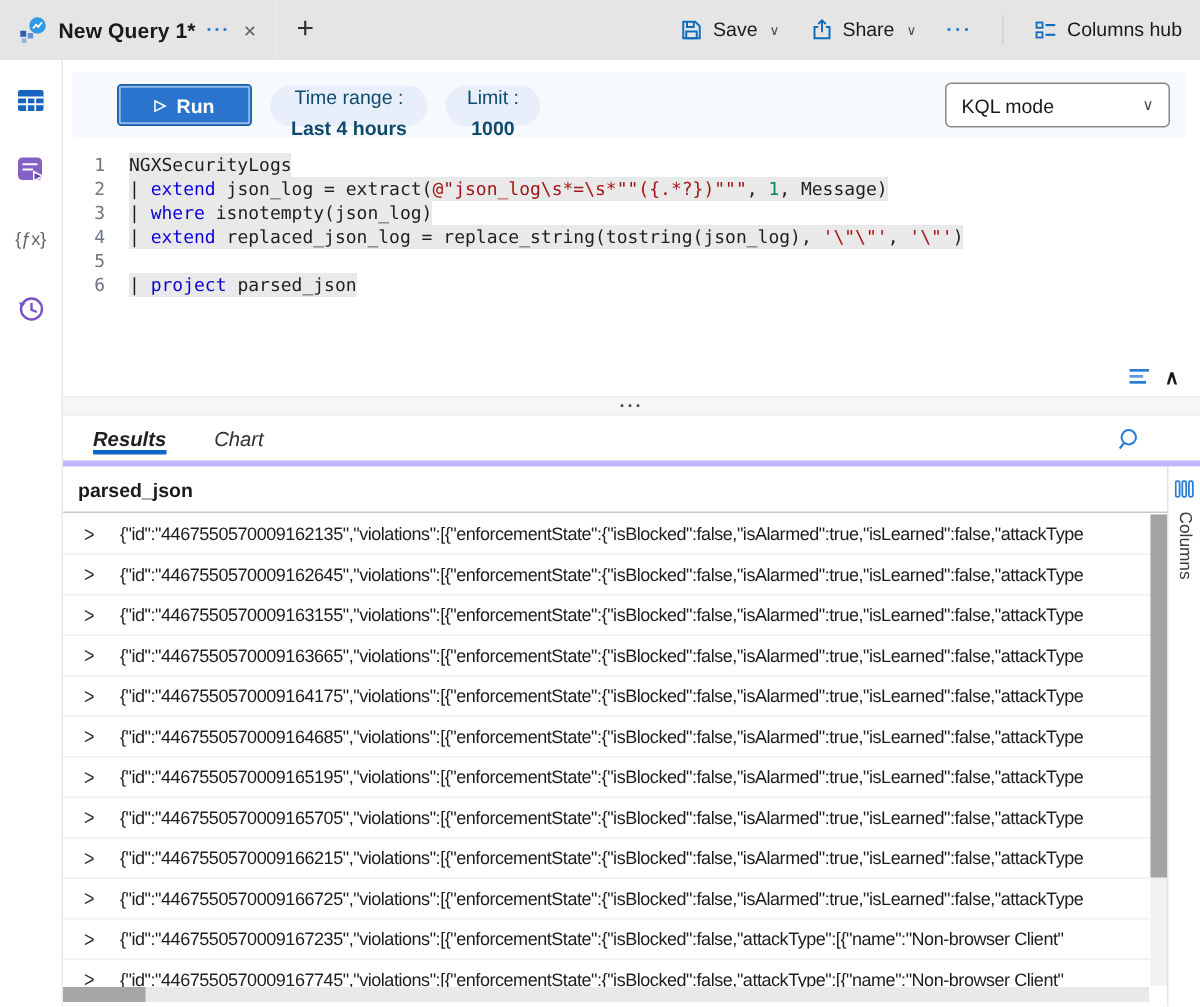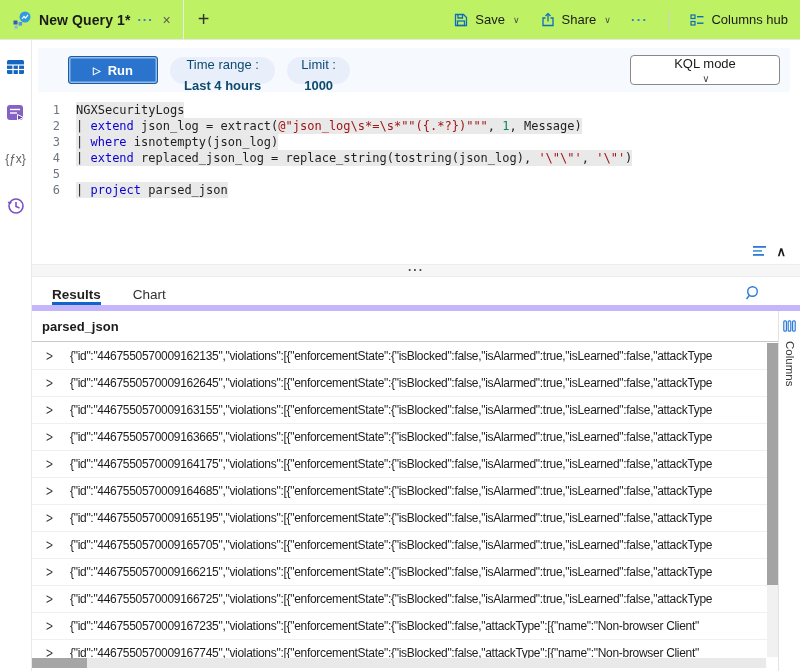--- a/index.html
+++ b/index.html
@@ -1,52 +1,52 @@
 <!DOCTYPE html>
 <html><head>
 <meta charset="utf-8">
 <style>
   * { box-sizing: border-box; margin: 0; padding: 0; }
   html,body { width:800px; height:671px; overflow:hidden; background:#fff;
     font-family:"Liberation Sans", sans-serif; color:#1b1a19; }
 
   
-  .topbar { height:40px; display:flex; align-items:stretch; border-bottom:1px solid #e6e6e6; background:#bef264; }
+  .topbar { height:40px; display:flex; align-items:stretch; border-bottom:1px solid #e6e6e6; background:#e5e5e5; }
   .tab { display:flex; align-items:center; gap:7px; padding:0 10px 0 12px; border-right:1px solid #ebebeb; }
   .tab-title { font-weight:700; font-size:14px; letter-spacing:.1px; }
   .tab-more { color:#3b78c3; font-weight:700; font-size:13px; letter-spacing:1px; cursor:pointer; }
   .tab-close { color:#5c5a58; font-size:14px; cursor:pointer; padding:0 2px; }
   .newtab { display:flex; align-items:center; font-size:20px; font-weight:300; color:#323130; padding:0 14px; cursor:pointer; }
   .topbar-right { margin-left:auto; display:flex; align-items:center; gap:20px; padding-right:12px; font-size:13px; }
   .tb-btn { display:flex; align-items:center; gap:6px; cursor:pointer; }
   .tb-chev { font-size:9px; color:#4a4947; margin-left:2px; }
   .tb-more { color:#2b7cd6; font-weight:700; letter-spacing:1.5px; font-size:13px; cursor:pointer; }
   .tb-divider { width:1px; height:20px; background:#d2d0ce; }
   .blue-ic { color:#0f6cbd; display:flex; align-items:center; }
 
   
   .app { display:flex; height:631px; }
-  .sidebar { width:32px; border-right:1px solid #e9e9e9; display:flex; flex-direction:column; align-items:center; padding-top:16px; gap:24px; }
+  .sidebar { width:42px; border-right:1px solid #e9e9e9; display:flex; flex-direction:column; align-items:center; padding-top:16px; gap:24px; }
   .side-ic { cursor:pointer; display:flex; align-items:center; justify-content:center; width:22px; height:22px; }
   .fx-txt { font-size:12px; color:#616161; white-space:nowrap; }
 
   .main { flex:1; min-width:0; display:flex; flex-direction:column; }
 
   
   .toolbar { margin:8px 10px 0 6px; height:44px; background:#f6f9fd; border-radius:2px;
     display:flex; align-items:center; gap:12px; padding:0 10px 0 30px; }
   .run-btn { display:flex; align-items:center; justify-content:center; gap:7px; width:90px; height:28px;
     background:#2a74cd; border:1px solid #1a5da8; border-radius:3px; box-shadow: inset 0 0 0 1.5px rgba(255,255,255,.5);
     color:#fff; font-size:13px; font-weight:600; cursor:pointer; }
   .run-play { font-size:10px; }
   .pill { display:flex; align-items:center; gap:6px; height:27px; padding:0 14px; border-radius:14px;
     background:#e9effa; font-size:13px; color:#0c4a6e; cursor:pointer;flex-direction:column; }
   .pill b { font-weight:700;text-align:right; }
   .mode-dd { margin-left:auto; width:150px; height:30px; background:#fff; border:1px solid #8a8886; border-radius:4px;
-    display:flex; align-items:center; justify-content:space-between; padding:0 10px; font-size:13px; cursor:pointer;flex-direction:column; }
+    display:flex; align-items:center; justify-content:space-between; padding:0 10px; font-size:13px; cursor:pointer; }
   .mode-dd .tb-chev { font-size:10px; }
 
   
   .editor { padding-top:10px; height:146px; font-family:"DejaVu Sans Mono", monospace; font-size:12px; line-height:16px; }
   .code-line { display:flex; white-space:pre; }
   .line-num { width:44px; text-align:right; padding-right:16px; color:#6e7681; flex:none; }
   .line-code { background:#e9e9e9; }
   .tok-plain { color:#1e1e1e; }
   .tok-kw { color:#0a00d2; }
   .tok-str { color:#a31515; }
@@ -55,21 +55,21 @@
 
   .editor-foot { height:26px; display:flex; align-items:center; justify-content:flex-end; gap:7px; padding-right:14px; }
   .chev-up { font-size:13px; font-weight:700; color:#1b1a19; cursor:pointer; }
 
   .splitter { height:13px; background:#f6f6f6; border-top:1px solid #ededed; border-bottom:1px solid #ededed;
     display:flex; align-items:center; justify-content:center; }
   .splitter-dots { font-size:12px; font-weight:700; letter-spacing:2px; color:#4a4a4a; line-height:0; margin-top:-7px; }
 
   
   .results { flex:1; min-height:0; display:flex; flex-direction:column; position:relative; }
-  .res-tabs { height:34px; display:flex; align-items:flex-end; padding-left:20px; border-bottom:6px solid #c4b5fd; position:relative; }
+  .res-tabs { height:34px; display:flex; align-items:center; padding-left:20px; border-bottom:4px solid #c4b5fd; position:relative;font-style:italic; }
   .res-tab { display:flex; align-items:center; margin-right:32px; font-size:13.5px; color:#323130; cursor:pointer;
     border-bottom:3px solid transparent; padding-top:3px; }
   .res-tab.active { font-weight:700; color:#201f1e; border-bottom-color:#1065c9; }
   .search-btn { position:absolute; right:38px; top:8px; cursor:pointer; }
 
   .grid { flex:1; min-height:0; position:relative; overflow:hidden; }
   .grid-header { height:31px; line-height:31px; padding-left:10px; font-size:13px; font-weight:700;
     border-bottom:1px solid #c9c9c9; margin-right:22px; }
   .rows { position:absolute; top:32px; bottom:0; left:0; right:33px; overflow:hidden; }
   .row { height:27px; display:flex; align-items:center; border-bottom:1px solid #f0f0f0; padding-left:14px; cursor:pointer; }

